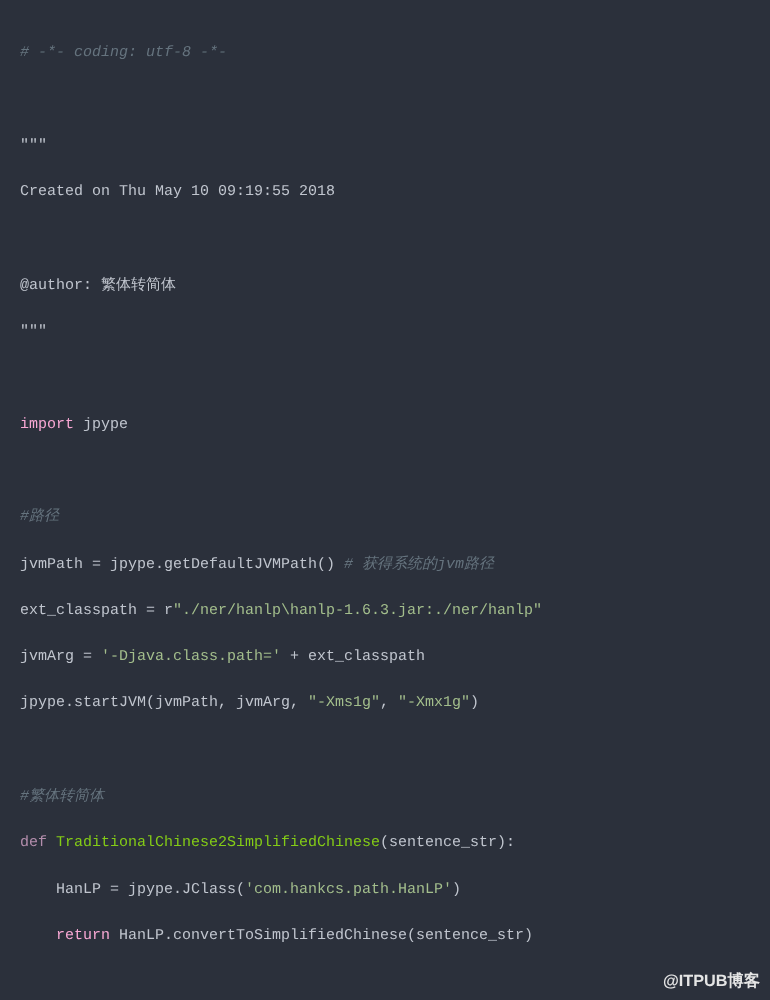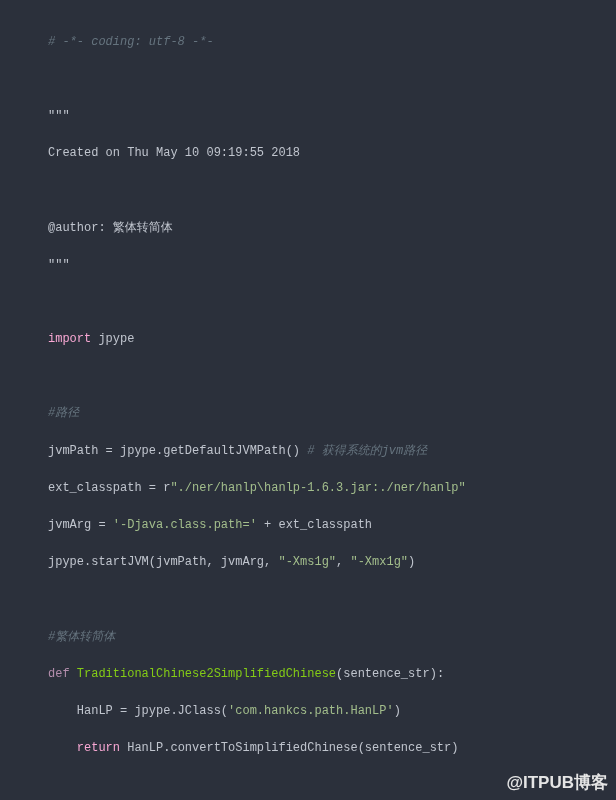--- a/index.html
+++ b/index.html
@@ -19,29 +19,29 @@
   white-space: pre;
 }
 .comment { color: #65737e; font-style: italic; }
 .string-doc { color: #c0c5ce; }
 .keyword { color: #f9a8d4; }
 .def { color: #b48ead; text-align: right; }
 .module { color: #c0c5ce; }
 .func-name { color: #84cc16; }
 .string { color: #a3be8c; }
 .identifier { color: #c0c5ce; }
-.line { display: block; margin-left: 32px; }
+.line { display: block; }
 .blank { height: 1.55em; }
 .watermark {
   position: absolute;
   bottom: 6px;
   right: 8px;
   color: #e5e5e5;
   font-family: Arial, sans-serif;
-  font-size: 17px;
+  font-size: 13px;
   font-weight: bold;
   margin-left: 29px;
 }
 </style>
 </head>
 <body>
 
 <div class="code-container">
 <span class="line"><span class="comment"># -*- coding: utf-8 -*-</span></span>
 <span class="line blank"></span>

